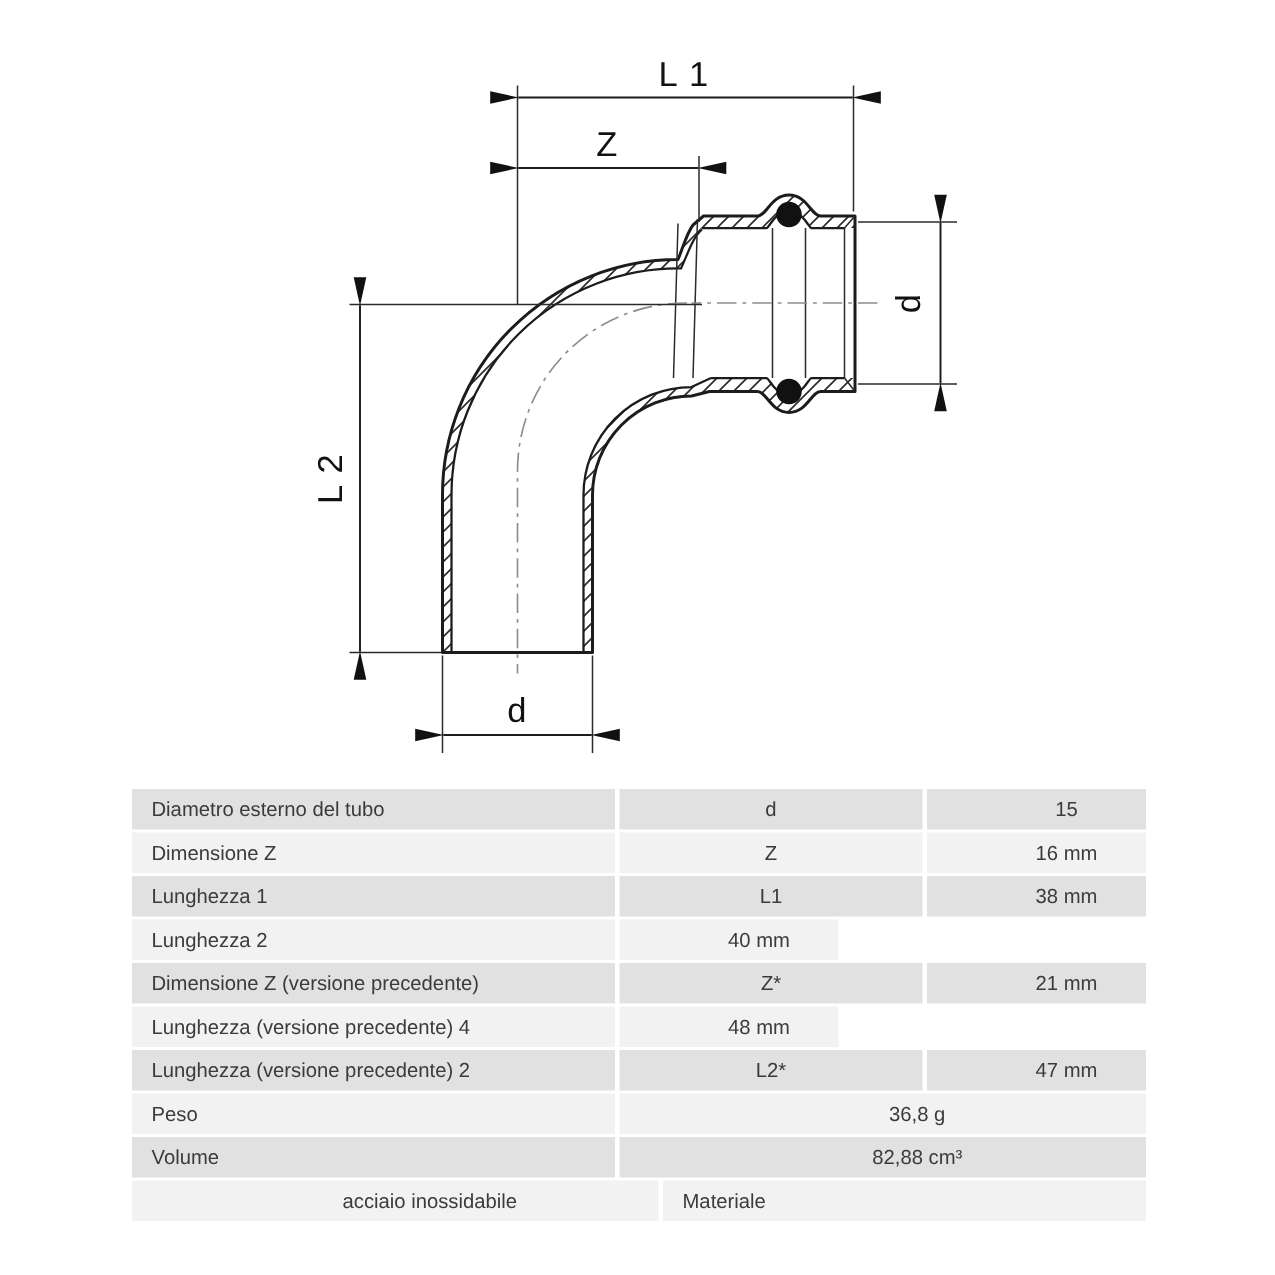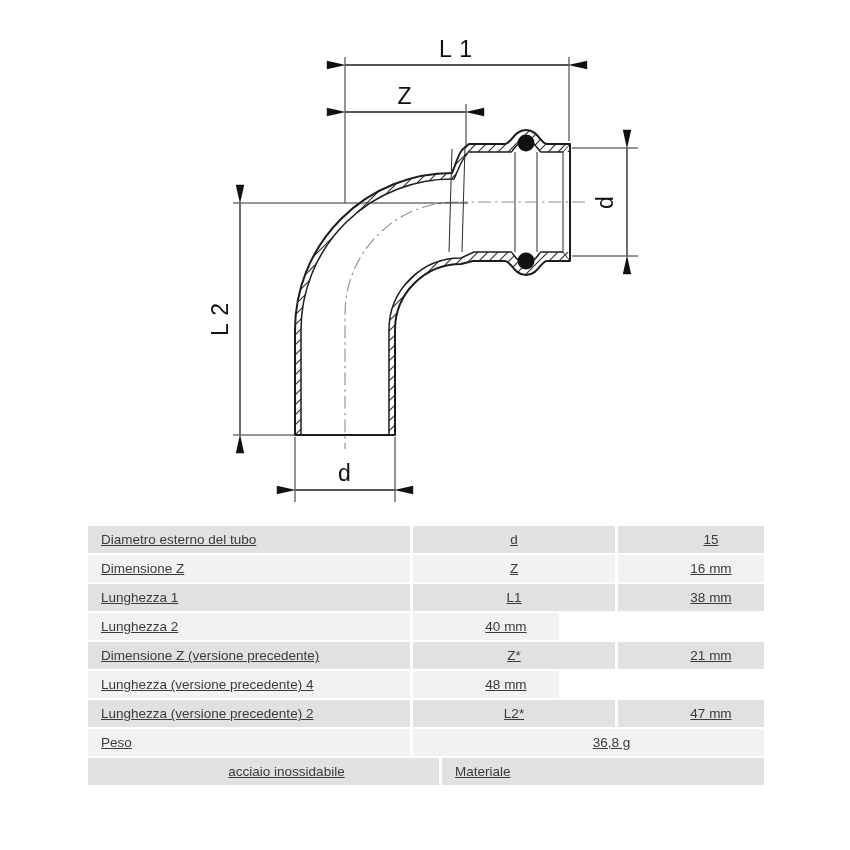--- a/index.html
+++ b/index.html
@@ -12,21 +12,21 @@
   .contour{fill:none;stroke:#1c1c1c;stroke-width:2;stroke-linejoin:round;}
   .contour-in{fill:none;stroke:#1c1c1c;stroke-width:1.5;stroke-linejoin:round;}
   .thin{fill:none;stroke:#2a2a2a;stroke-width:1;}
   .ext{fill:none;stroke:#2a2a2a;stroke-width:1;}
   .dim{fill:none;stroke:#1c1c1c;stroke-width:1.3;}
   .cline{fill:none;stroke:#8d8d8d;stroke-width:1.1;stroke-dasharray:13 4 2.5 4;}
   .dim-label{font-size:23px;font-weight:500;fill:#111;letter-spacing:1px;}
   
   .spec-table{position:absolute;left:88px;top:526px;width:676px;}
   .trow{display:flex;gap:3px;height:27px;margin-bottom:2px;}
-  .cell{display:flex;align-items:center;font-size:13.5px;color:#3b3b3b;height:100%;box-sizing:border-box;text-decoration:underline;}
+  .cell{display:flex;align-items:center;font-size:13.5px;color:#3b3b3b;height:100%;box-sizing:border-box;}
   .trow:nth-child(odd)  .cell{background:#e1e1e1;}
   .trow:nth-child(even) .cell{background:#f2f2f2;}
   .c1{width:322px;padding-left:13px;}
   .c2{width:202px;justify-content:center;}
   .c3{width:146px;justify-content:center;padding-left:40px;}
   .cm{width:351px;justify-content:center;padding-left:46px;}
 </style>
 </head>
 <body>
 
@@ -143,19 +143,23 @@
     <div class="cell c1">Lunghezza (versione precedente) 2</div>
     <div class="cell c2">L2*</div>
     <div class="cell c3">47 mm</div>
   </div>
 
   <div class="trow">
     <div class="cell c1">Peso</div>
     <div class="cell cm">36,8 g</div>
   </div>
 
+  <div class="trow">
+    <div class="cell c1">Volume</div>
+    <div class="cell cm">82,88 cm³</div>
+  </div>
 
   <div class="trow">
     <div class="cell cm">acciaio inossidabile</div>
     <div class="cell c1">Materiale</div>
   </div>
 
 </div>
 
 </body></html>

